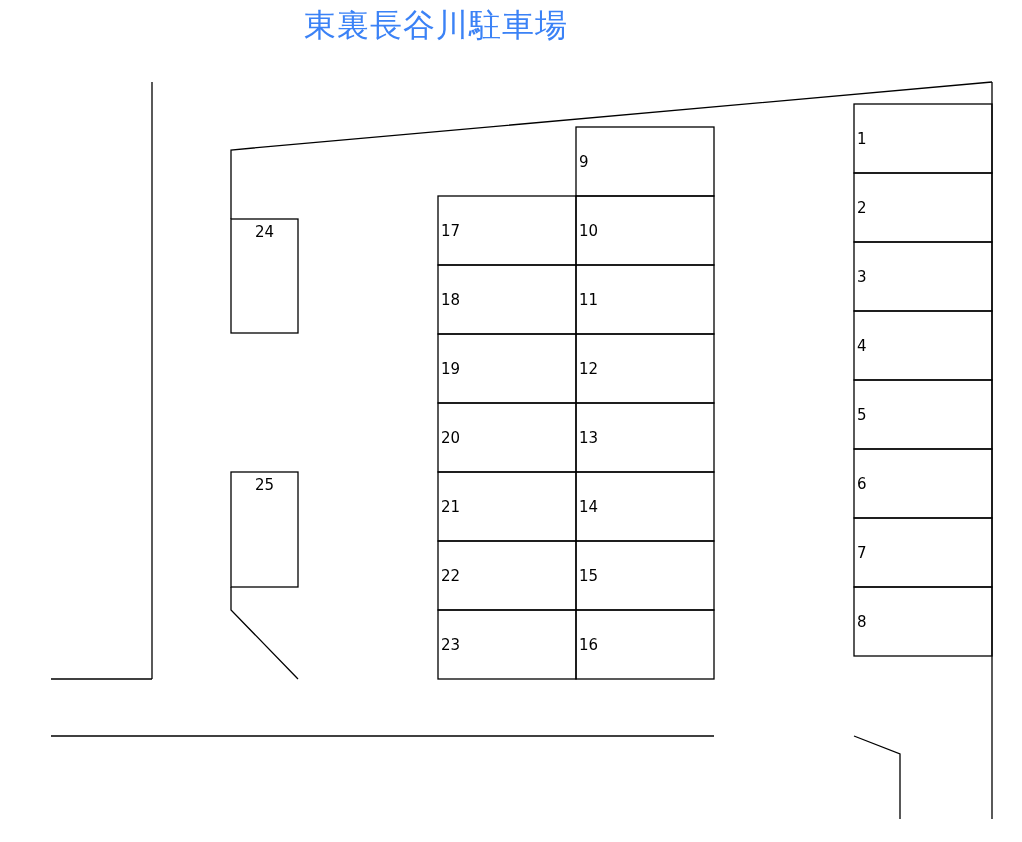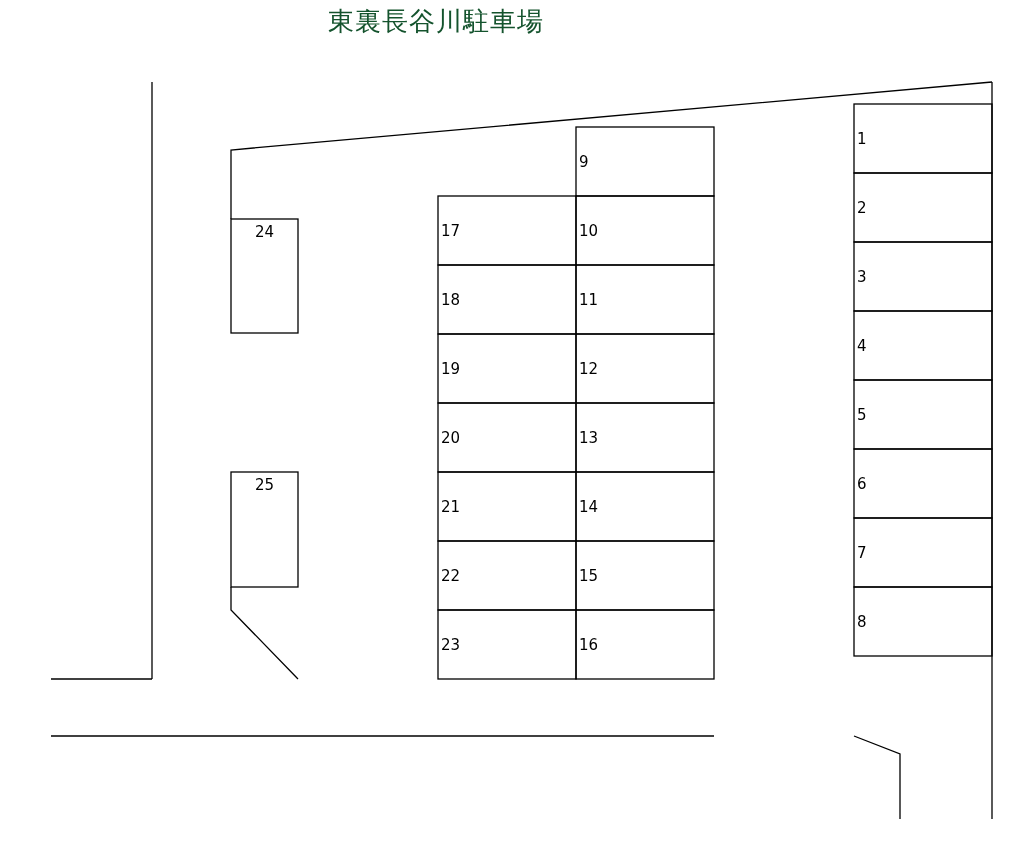--- a/index.html
+++ b/index.html
@@ -1,20 +1,20 @@
 <!DOCTYPE html>
 <html><head>
   <meta charset="utf-8">
   <style>
     html, body { margin: 0; padding: 0; background: #ffffff; }
     body { width: 1022px; height: 842px; position: relative; overflow: hidden; font-family: "DejaVu Sans", sans-serif; }
     #canvas { position: absolute; left: 0; top: 0; }
     .title {
       position: absolute; left: 0; top: 4px; width: 872px; text-align: center;
-      font-family: "DejaVu Sans", sans-serif; font-size: 26px; color: #14532d; letter-spacing: 1px;
+      font-family: "DejaVu Sans", sans-serif; font-size: 32px; color: #3b82f6; letter-spacing: 1px;
     }
     .lbl { font-family: "DejaVu Sans", sans-serif; font-size: 15px; fill: #000; }
   </style>
 </head>
 <body>
 
 <div class="title">東裏長谷川駐車場</div>
 
 <svg id="canvas" width="1022" height="842" viewBox="0 0 1022 842">
   <g id="lines">

